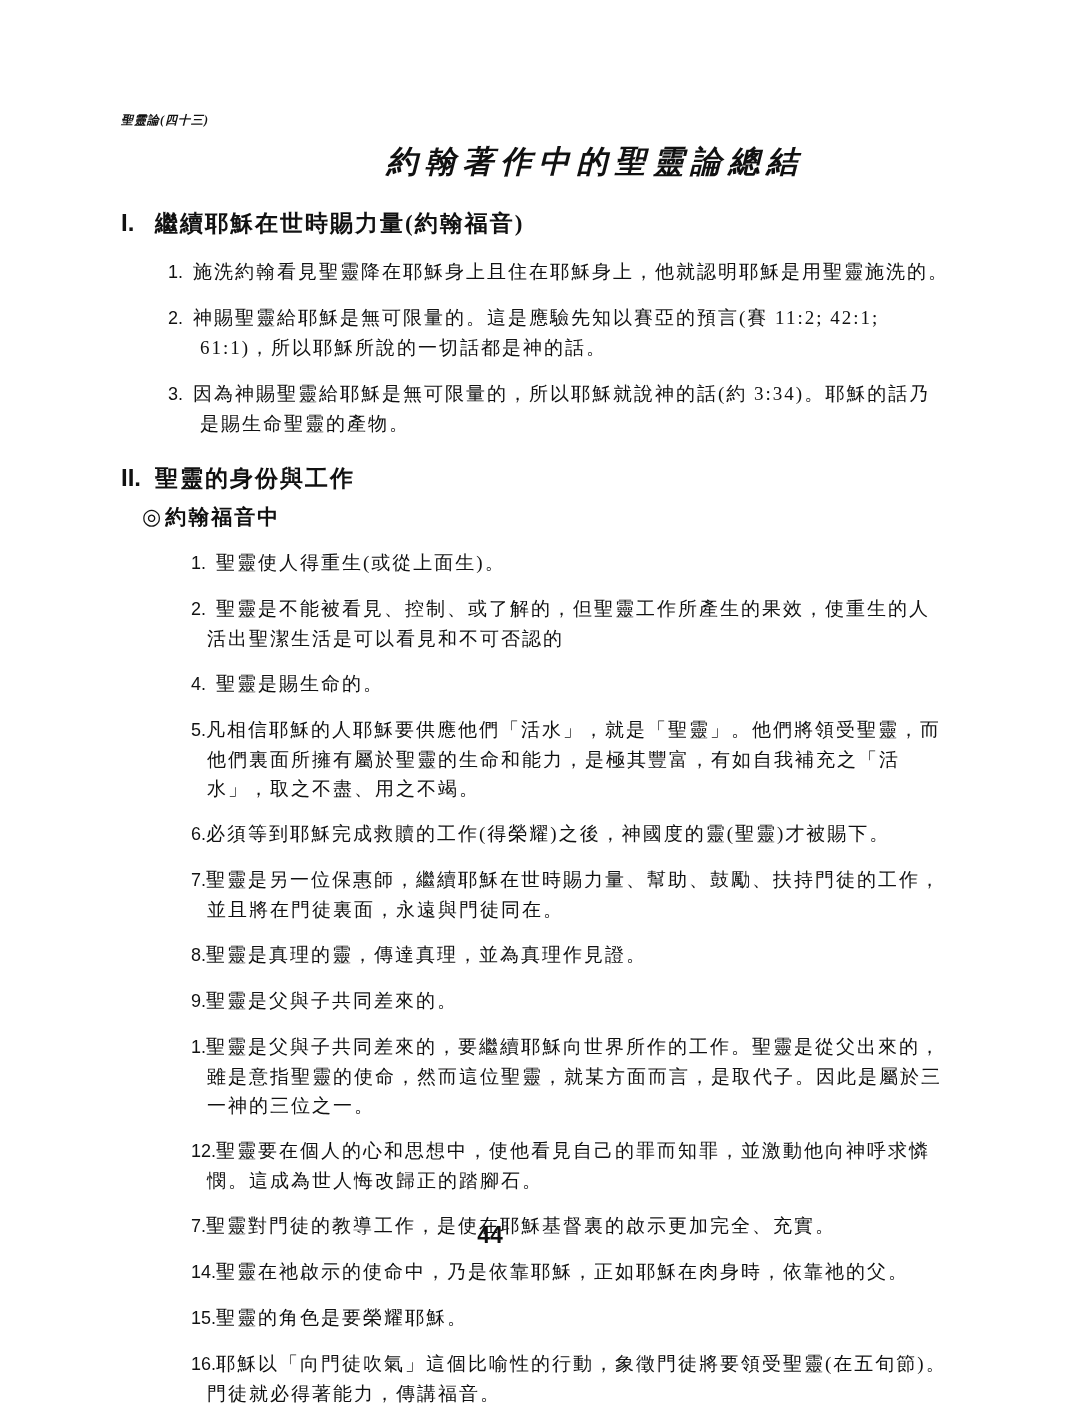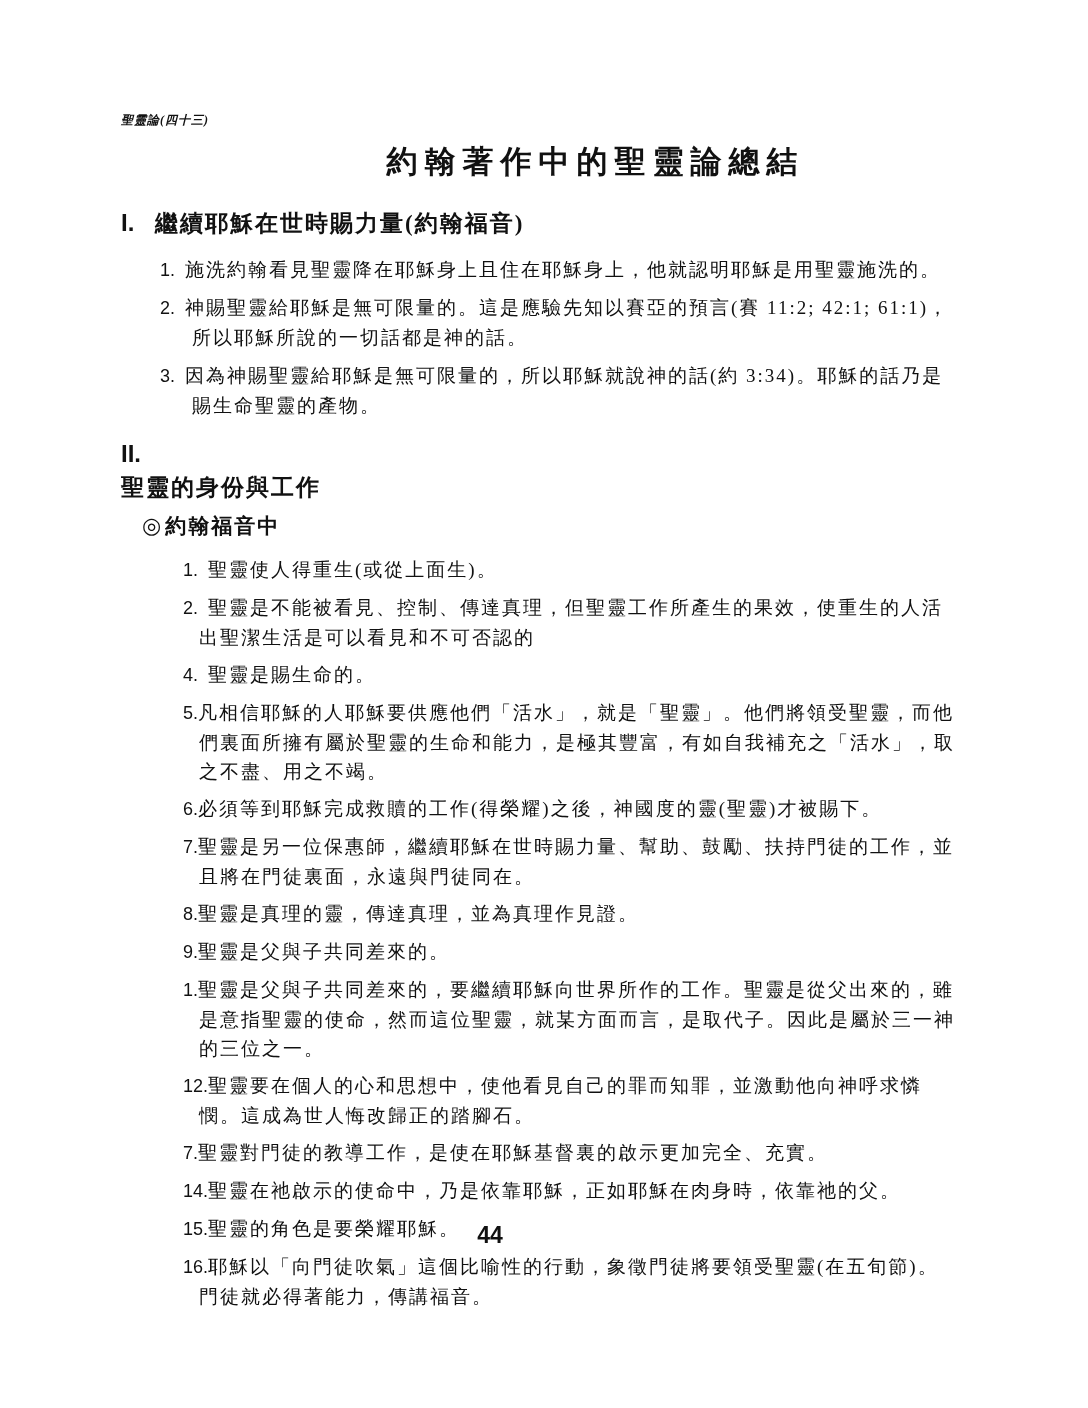--- a/index.html
+++ b/index.html
@@ -40,21 +40,21 @@
   }
   .sec-head {
     display: flex;
     align-items: baseline;
     font-size: 23px;
     font-weight: bold;
     letter-spacing: 2px;
     line-height: 34px;
   }
   .sec-head.first { margin-top: 22px; }
-  .sec-head.second { margin-top: 16px; flex-direction: column; }
+  .sec-head.second { margin-top: 22px; }
   .roman {
     flex: 0 0 34px;
     font-family: "Liberation Sans", "DejaVu Sans", sans-serif;
     font-size: 24px;
     letter-spacing: 0;
   }
   .sub-head {
     margin-top: 6px;
     margin-left: 21px;
     font-size: 21px;
@@ -66,21 +66,21 @@
   }
   .marker {
     font-size: 22px;
     font-weight: normal;
     margin-right: 2px;
   }
   .list { margin: 0; padding: 0; }
   .list1 { margin-top: 14px; }
   .list2 { margin-top: 14px; }
   p.li {
-    margin: 8px;
+    margin: 16px;
     font-size: 19px;
     letter-spacing: 2px;
   }
   .list1 p.li {
     line-height: 30px;
     margin-bottom: 4px;
     padding-left: 63px;
     text-indent: -32px;
   }
   .list2 p.li {
@@ -108,21 +108,21 @@
     letter-spacing: 0;
   }
 </style>
 </head>
 <body>
 
 <div class="page">
 
   <div class="doc-header">聖靈論(四十三)</div>
 
-  <h1 class="doc-title" style="margin-bottom:0;">約翰著作中的聖靈論總結</h1>
+  <h1 class="doc-title" style="margin-bottom:0;font-style:italic;">約翰著作中的聖靈論總結</h1>
 
   <div class="sec-head first">
     <span class="roman">I.</span>
     <span>繼續耶穌在世時賜力量(約翰福音)</span>
   </div>
 
   <div class="list list1">
     <p class="li"><span class="num">1.</span><span class="txt">施洗約翰看見聖靈降在耶穌身上且住在耶穌身上，他就認明耶穌是用聖靈施洗的。</span></p>
     <p class="li"><span class="num">2.</span><span class="txt">神賜聖靈給耶穌是無可限量的。這是應驗先知以賽亞的預言(賽 11:2; 42:1; 61:1)，所以耶穌所說的一切話都是神的話。</span></p>
     <p class="li"><span class="num">3.</span><span class="txt">因為神賜聖靈給耶穌是無可限量的，所以耶穌就說神的話(約 3:34)。耶穌的話乃是賜生命聖靈的產物。</span></p>
@@ -133,21 +133,21 @@
     <span>聖靈的身份與工作</span>
   </div>
 
   <div class="sub-head">
     <span class="marker">◎</span>
     <span>約翰福音中</span>
   </div>
 
   <div class="list list2">
     <p class="li"><span class="num">1.</span><span class="txt">聖靈使人得重生(或從上面生)。</span></p>
-    <p class="li"><span class="num">2.</span><span class="txt">聖靈是不能被看見、控制、傳達真理，但聖靈工作所產生的果效，使重生的人活出聖潔生活是可以看見和不可否認的</span></p>
+    <p class="li"><span class="num">2.</span><span class="txt">聖靈是不能被看見、控制、或了解的，但聖靈工作所產生的果效，使重生的人活出聖潔生活是可以看見和不可否認的</span></p>
     <p class="li"><span class="num">4.</span><span class="txt">聖靈是賜生命的。</span></p>
     <p class="li"><span class="num">5.</span><span class="txt">凡相信耶穌的人耶穌要供應他們「活水」，就是「聖靈」。他們將領受聖靈，而他們裏面所擁有屬於聖靈的生命和能力，是極其豐富，有如自我補充之「活水」，取之不盡、用之不竭。</span></p>
     <p class="li"><span class="num">6.</span><span class="txt">必須等到耶穌完成救贖的工作(得榮耀)之後，神國度的靈(聖靈)才被賜下。</span></p>
     <p class="li"><span class="num">7.</span><span class="txt">聖靈是另一位保惠師，繼續耶穌在世時賜力量、幫助、鼓勵、扶持門徒的工作，並且將在門徒裏面，永遠與門徒同在。</span></p>
     <p class="li"><span class="num">8.</span><span class="txt">聖靈是真理的靈，傳達真理，並為真理作見證。</span></p>
     <p class="li"><span class="num">9.</span><span class="txt">聖靈是父與子共同差來的。</span></p>
     <p class="li"><span class="num">1.</span><span class="txt">聖靈是父與子共同差來的，要繼續耶穌向世界所作的工作。聖靈是從父出來的，雖是意指聖靈的使命，然而這位聖靈，就某方面而言，是取代子。因此是屬於三一神的三位之一。</span></p>
     <p class="li"><span class="num">12.</span><span class="txt">聖靈要在個人的心和思想中，使他看見自己的罪而知罪，並激動他向神呼求憐憫。這成為世人悔改歸正的踏腳石。</span></p>
     <p class="li"><span class="num">7.</span><span class="txt">聖靈對門徒的教導工作，是使在耶穌基督裏的啟示更加完全、充實。</span></p>
     <p class="li"><span class="num">14.</span><span class="txt">聖靈在祂啟示的使命中，乃是依靠耶穌，正如耶穌在肉身時，依靠祂的父。</span></p>

